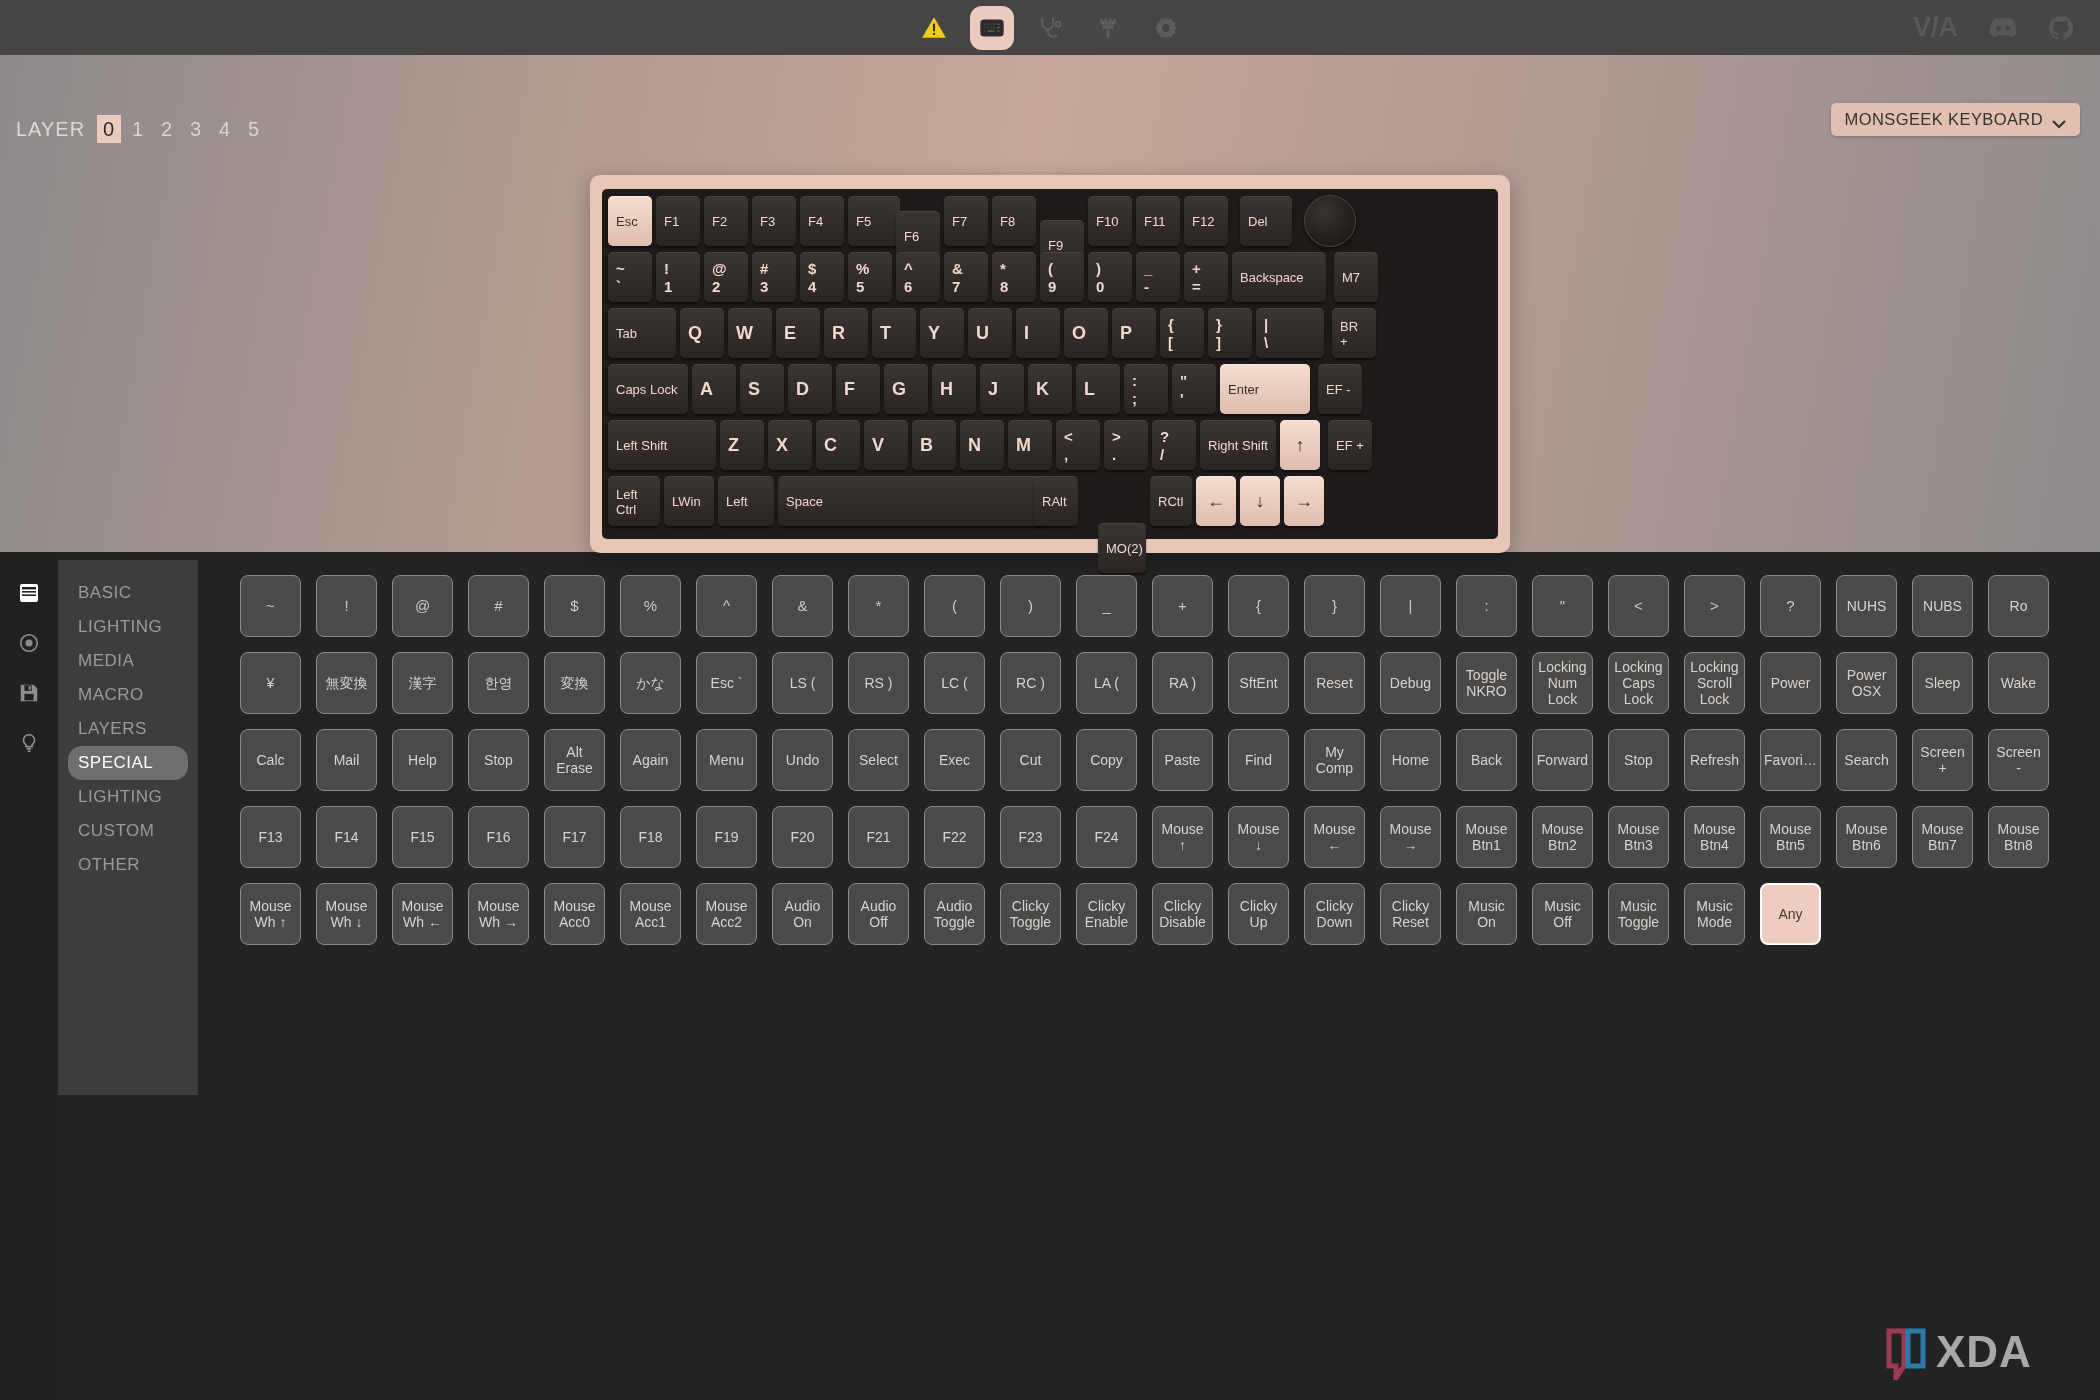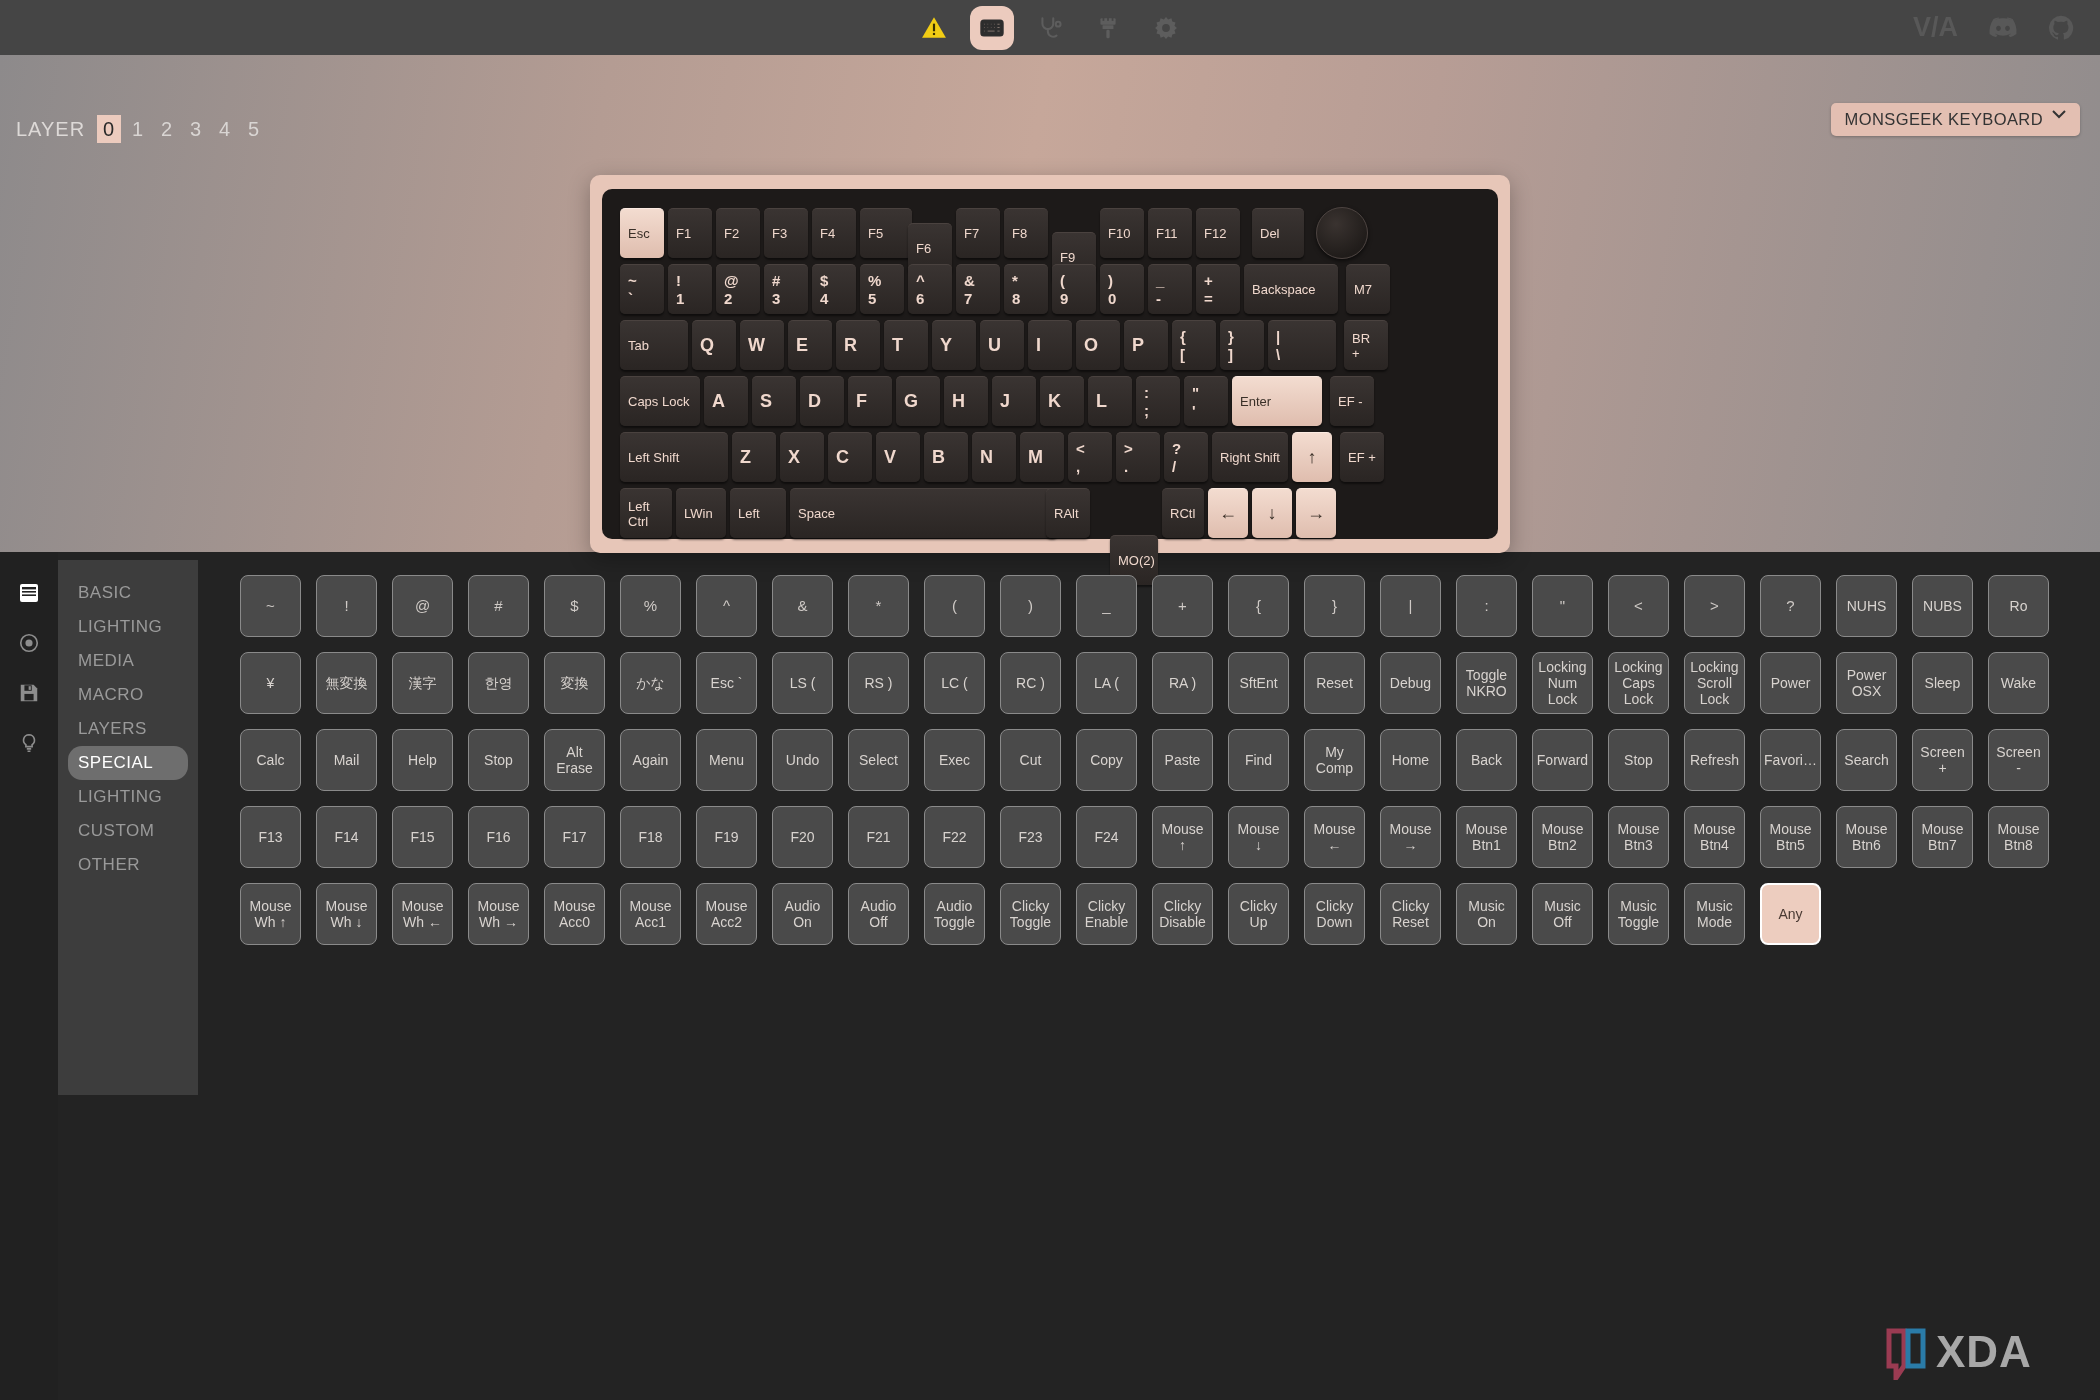--- a/index.html
+++ b/index.html
@@ -49,36 +49,36 @@
   .layer-num {
     width: 24px; height: 28px; display: flex; align-items: center; justify-content: center;
     font-size: 20px; color: #d9d5d3; margin-right: 5px;
   }
   .layer-num.sel { background: #eccbbe; color: #2a2a2a; }
 
   .kbd-select {
     position: absolute; right: 20px; top: 48px;
     background: #e3bfb2; color: #333; border-radius: 5px;
     padding: 7px 14px; font-size: 16.5px; letter-spacing: .4px;
-    display: flex; align-items: flex-start; gap: 9px;
+    display: flex; align-items: flex-end; gap: 9px;
     box-shadow: 0 1px 3px rgba(0,0,0,.25);
   }
 
   
   .kb-case {
     position: absolute; left: 590px; top: 120px;
     width: 920px; height: 378px;
     background: #e7c6b8; border-radius: 10px;
     padding: 14px 12px;
     box-shadow: 0 6px 22px rgba(0,0,0,.28);
   }
   .kb-plate {
     position: relative; width: 100%; height: 100%;
-    background: #1d1a19; border-radius: 10px;
-    padding: 16px;
+    background: #1d1a19; border-radius: 5px;
+    padding: 4px;
   }
   .krow { position: relative; height: 56px; width: 100%; }
   .key {
     position: absolute; top: 3px; height: 50px;
     background: linear-gradient(#3a3432, #2a2523);
     border-radius: 5px;
     border-top: 1px solid #4a423f;
     color: #f0d8cd;
     font-size: 13px;
     display: flex; align-items: center;

